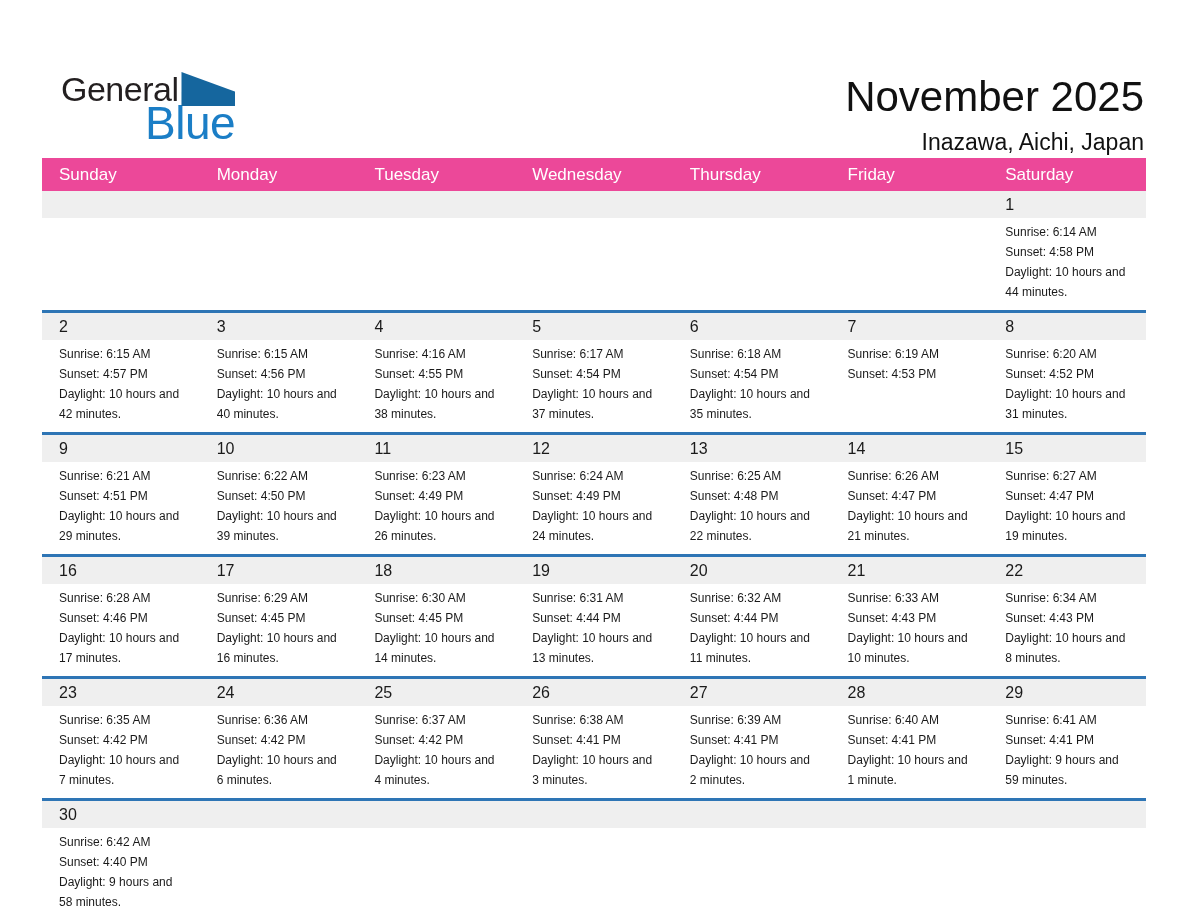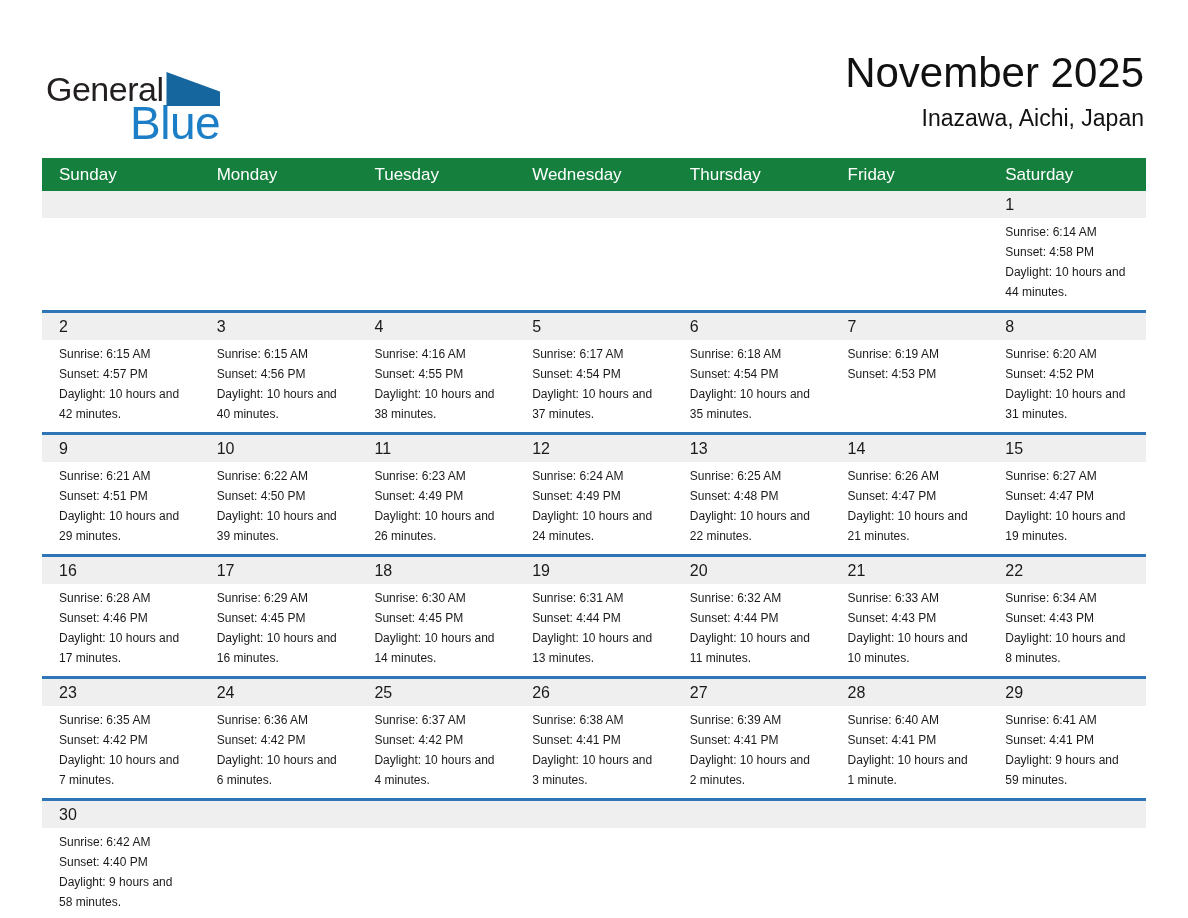--- a/index.html
+++ b/index.html
@@ -2,32 +2,32 @@
 <html><head>
 <meta charset="utf-8">
 <style>
   * { margin:0; padding:0; box-sizing:border-box; }
   html,body { background:#ffffff; }
   .page {
     position:relative; width:1188px; height:918px; background:#ffffff;
     font-family:"Liberation Sans","DejaVu Sans",sans-serif; color:#1a1a1a; overflow:hidden;
   }
   
-  .logo { position:absolute; left:46px; top:72px; }
+  .logo { position:absolute; left:61px; top:72px; }
   .logo-line1 { display:flex; align-items:flex-end; font-size:34px; line-height:1; color:#231f20; letter-spacing:-0.5px; }
   .logo-tri { display:inline-block; width:54px; height:34px; margin-left:3px;
     background:#15669e; clip-path:polygon(0 0, 100% 58%, 100% 100%, 0 100%); }
   .logo-line2 { font-size:46px; line-height:1; color:#1b7ec6; margin-left:84px; margin-top:-6px; letter-spacing:-0.5px; }
   
-  .title-block { position:absolute; right:44px; top:50px; text-align:right;margin-left:32px; }
+  .title-block { position:absolute; right:44px; top:74px; text-align:right;margin-left:32px; }
   .month-title { font-size:42px; line-height:1.1; color:#111111; }
   .location { font-size:23px; margin-top:9px; color:#111111; }
   
   .calendar { position:absolute; left:42px; top:158px; width:1104px; }
-  .weekday-row { display:grid; grid-template-columns:repeat(7,1fr); background:#15803d; height:33px; align-items:center; }
+  .weekday-row { display:grid; grid-template-columns:repeat(7,1fr); background:#ec4899; height:33px; align-items:center; }
   .weekday { color:#ffffff; font-size:17px; padding-left:17px; }
   .week-row { display:grid; grid-template-columns:repeat(7,1fr); border-bottom:3px solid #2e75b5; min-height:107px; }
   .week-row.last { border-bottom:none; }
   .day-cell { display:flex; flex-direction:column; }
   .num-band { background:#efefef; height:27px; line-height:27px; padding-left:17px; font-size:16px; color:#1a1a1a; }
   .details { padding:4px 14px 8px 17px; font-size:12px; line-height:20px; color:#1a1a1a; }
 </style>
 </head>
 <body>
 

